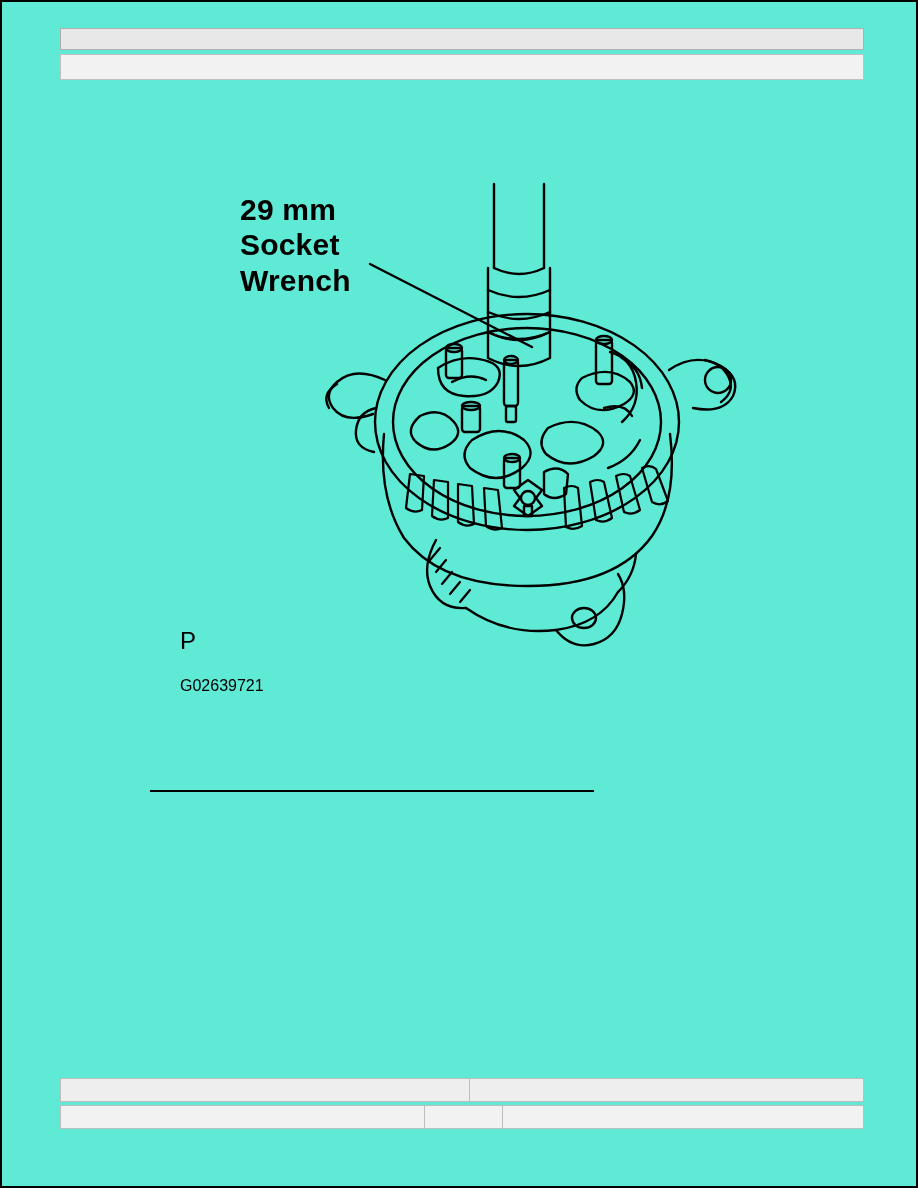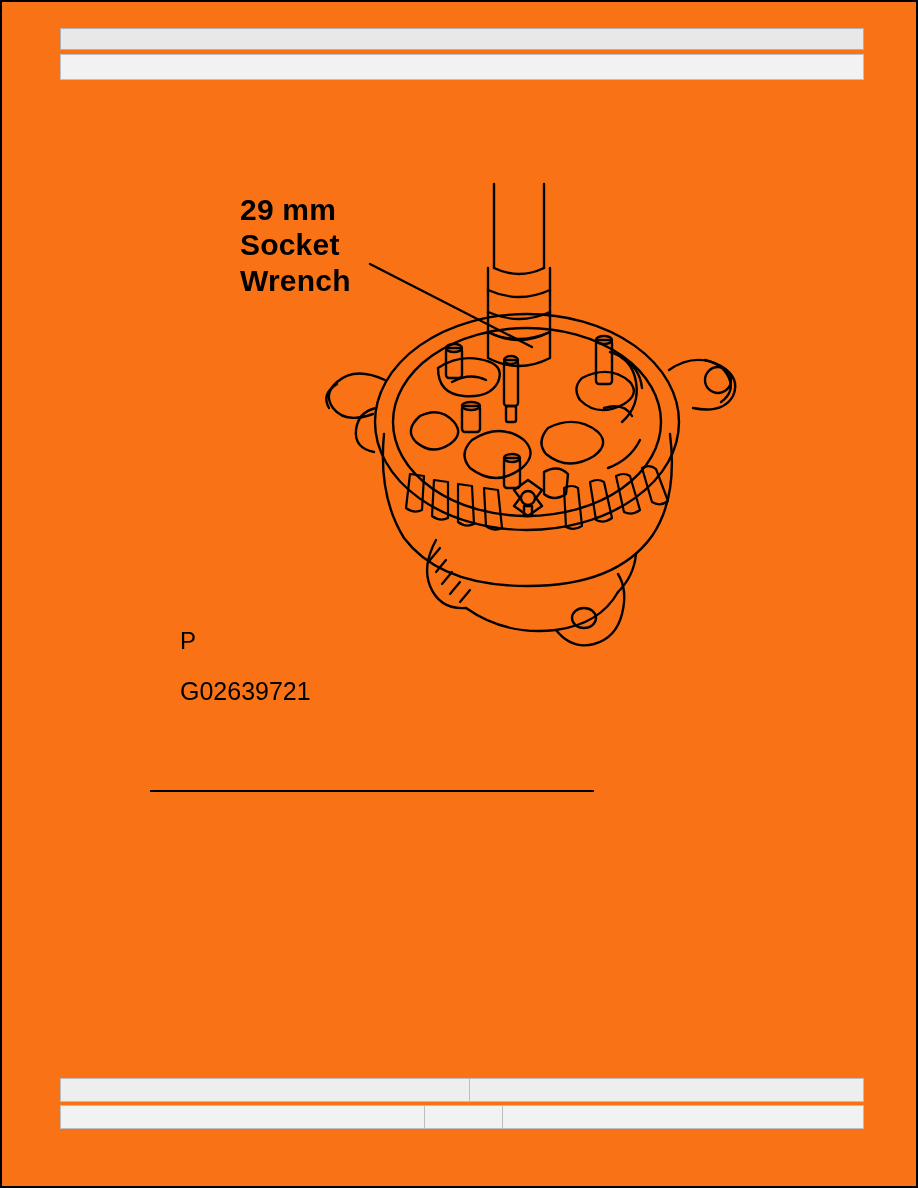--- a/index.html
+++ b/index.html
@@ -15,21 +15,21 @@
     overflow: hidden;
   }
   .page {
     position: absolute;
     left: 0;
     top: 0;
     width: 918px;
     height: 1188px;
     box-sizing: border-box;
     border: 2px solid #000000;
-    background: #f97316;
+    background: #5eead4;
   }
   
   .header-block {
     position: absolute;
     left: 58px;
     top: 26px;
     width: 804px;
   }
   .header-bar-top {
     height: 22px;
@@ -87,21 +87,21 @@
     left: 178px;
     top: 625px;
     font-size: 24px;
     color: #000000;
     font-family: "Liberation Sans", sans-serif;
   }
   .caption-id {
     position: absolute;
     left: 178px;
     top: 675px;
-    font-size: 25px;
+    font-size: 16px;
     color: #000000;
     font-family: "Liberation Sans", sans-serif;
   }
   
   .divider {
     position: absolute;
     left: 148px;
     top: 788px;
     width: 444px;
     height: 0;

